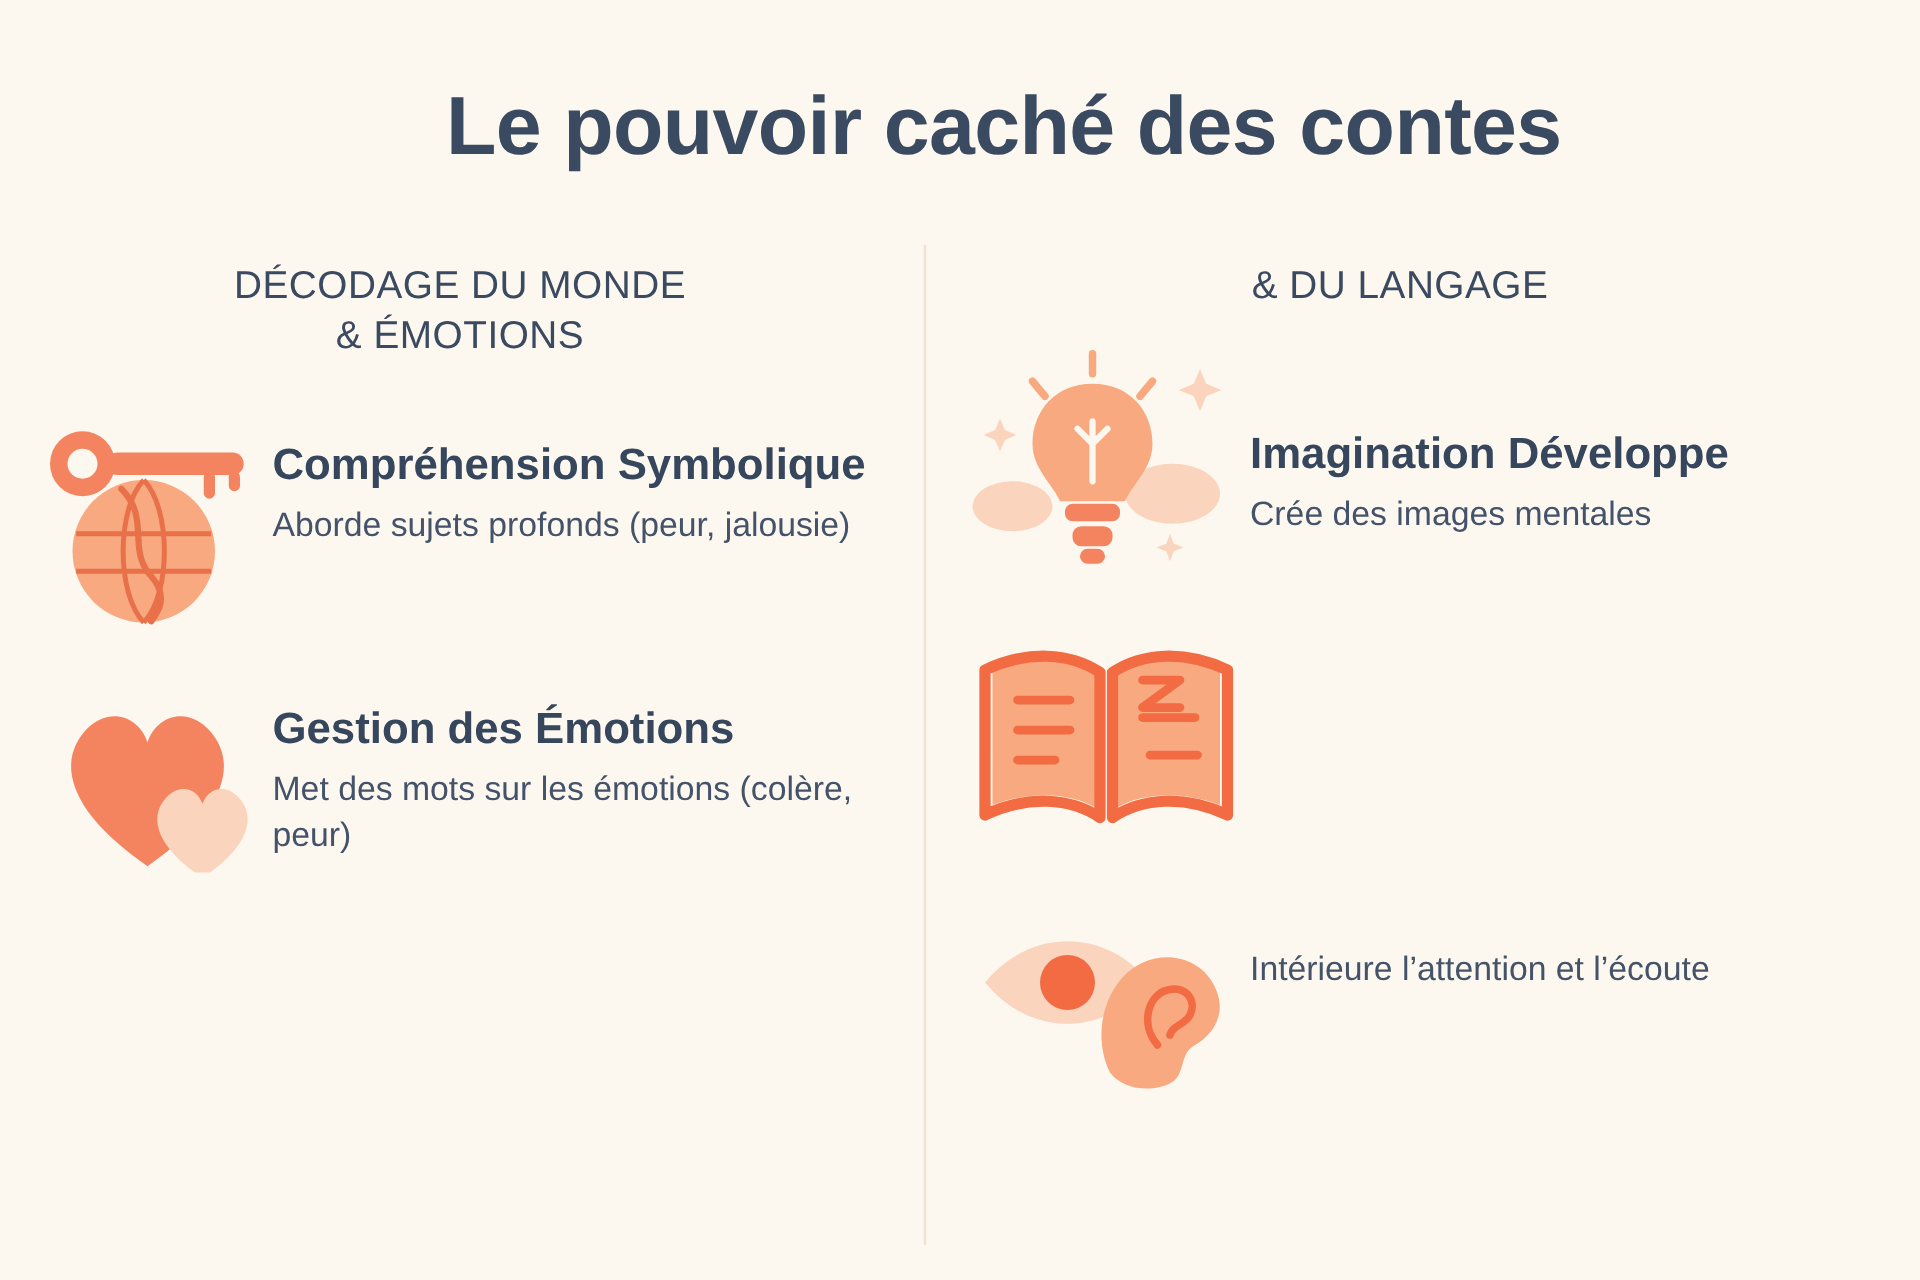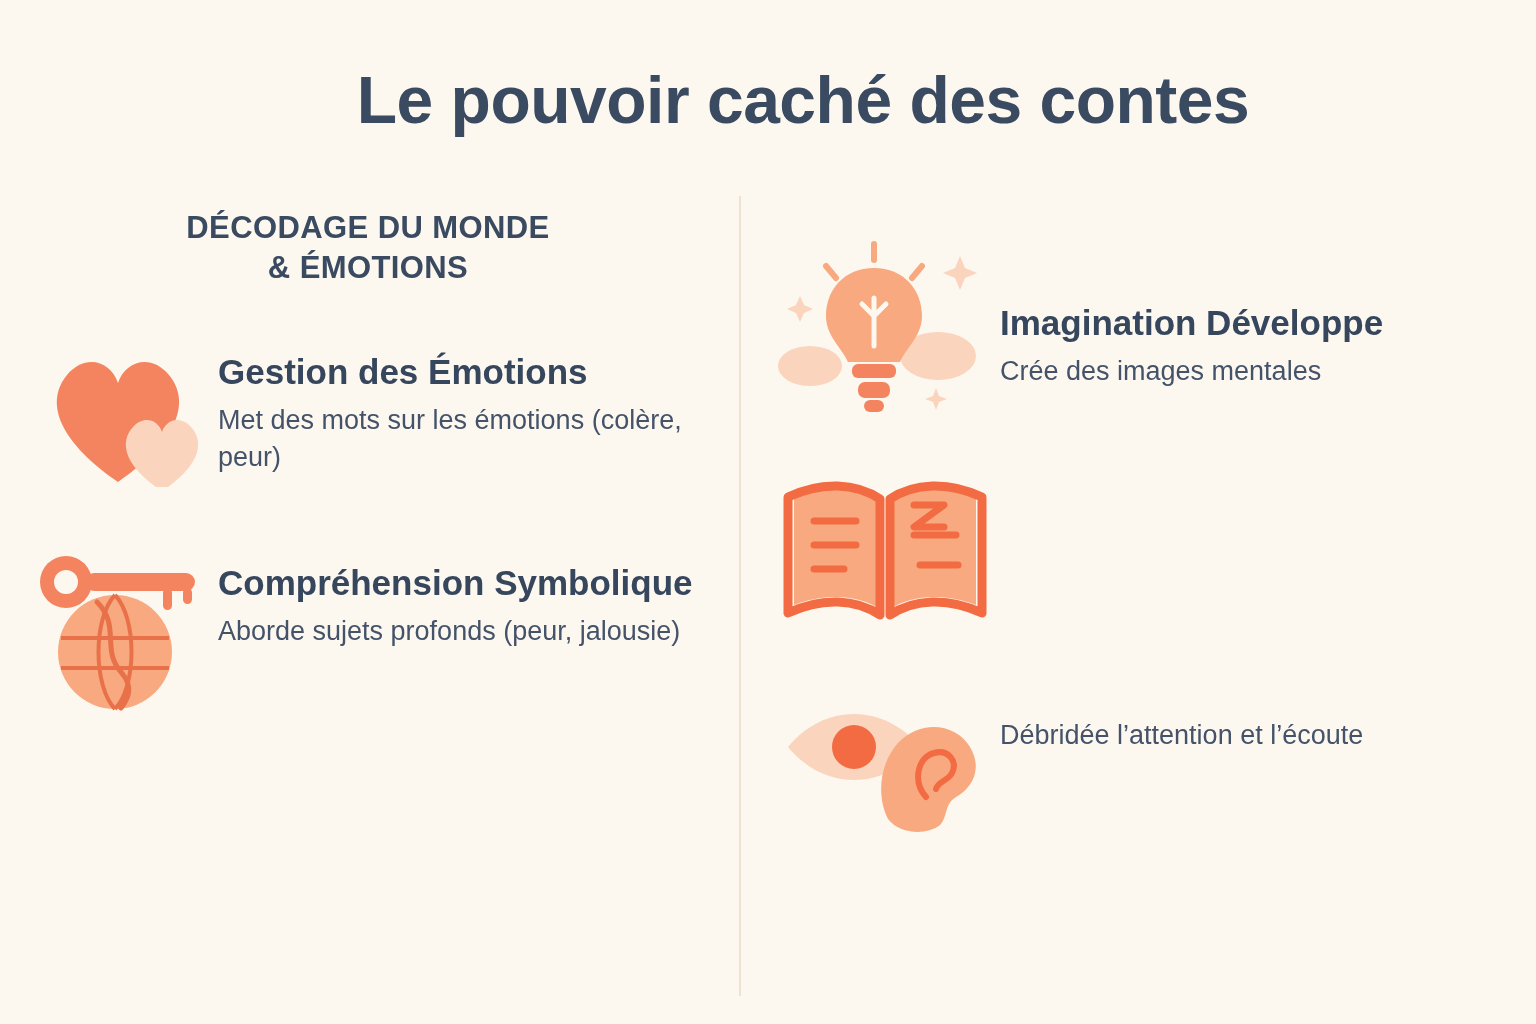--- a/index.html
+++ b/index.html
@@ -43,21 +43,21 @@
   .column {
     position: absolute;
     top: 208px;
     width: 700px;
   }
   .col-left { left: 18px; }
   .col-right { left: 770px; }
   .col-head {
     text-align: center;
     font-size: 31px;
-    font-weight: bold;
+    font-weight: normal;
     line-height: 1.28;
     color: #3a4a60;
     letter-spacing: 0.4px;
     padding: 0 24px;
     box-sizing: border-box;
   }
   .items {
     margin-top: 42px;
   }
   .item {
@@ -103,33 +103,20 @@
 
   <div class="divider"></div>
 
   <div class="column col-left">
     <div class="col-head">
       <div>DÉCODAGE DU MONDE</div>
       <div>&amp; ÉMOTIONS</div>
     </div>
 
     <div class="items">
-
-      <div class="item">
-        <div class="item-icon">
-          <svg width="190" height="160" viewBox="0 0 190 160">
-            <path d="M95 145 C30 100 24 62 44 38 C62 16 88 24 95 46 C102 24 128 16 146 38 C166 62 160 100 95 145 Z" fill="#f4845f"></path>
-            <path d="M133 150 C100 126 97 104 110 90 C121 78 135 83 139 95 C143 83 157 78 168 90 C181 104 178 126 145 150 Z" fill="#fbd4bd"></path>
-          </svg>
-        </div>
-        <div class="item-text">
-          <div class="item-title">Gestion des Émotions</div>
-          <div class="item-desc">Met des mots sur les émotions (colère, peur)</div>
-        </div>
-      </div>
 
       <div class="item">
         <div class="item-icon">
           <svg width="190" height="175" viewBox="0 0 190 175">
             <circle cx="92" cy="112" r="57" fill="#f8a97f"></circle>
             <path d="M92 55 C70 78 70 146 92 169" stroke="#e8714a" stroke-width="4" fill="none"></path>
             <path d="M92 55 C114 78 114 146 92 169" stroke="#e8714a" stroke-width="4" fill="none"></path>
             <path d="M38 98 H146" stroke="#e8714a" stroke-width="4" fill="none"></path>
             <path d="M38 128 H146" stroke="#e8714a" stroke-width="4" fill="none"></path>
             <path d="M74 62 C98 86 78 110 98 132 C112 148 104 160 98 168" stroke="#e8714a" stroke-width="5" fill="none" stroke-linecap="round"></path>
@@ -141,26 +128,40 @@
             <rect x="140" y="48" width="9" height="22" rx="4.5" fill="#f4845f"></rect>
             <rect x="160" y="48" width="9" height="16" rx="4.5" fill="#f4845f"></rect>
           </svg>
         </div>
         <div class="item-text">
           <div class="item-title">Compréhension Symbolique</div>
           <div class="item-desc">Aborde sujets profonds (peur, jalousie)</div>
         </div>
       </div>
 
+      <div class="item">
+        <div class="item-icon">
+          <svg width="190" height="160" viewBox="0 0 190 160">
+            <path d="M95 145 C30 100 24 62 44 38 C62 16 88 24 95 46 C102 24 128 16 146 38 C166 62 160 100 95 145 Z" fill="#f4845f"></path>
+            <path d="M133 150 C100 126 97 104 110 90 C121 78 135 83 139 95 C143 83 157 78 168 90 C181 104 178 126 145 150 Z" fill="#fbd4bd"></path>
+          </svg>
+        </div>
+        <div class="item-text">
+          <div class="item-title">Gestion des Émotions</div>
+          <div class="item-desc">Met des mots sur les émotions (colère, peur)</div>
+        </div>
+      </div>
+
 
     </div>
   </div>
 
   <div class="column col-right">
     <div class="col-head">
+      <div>&amp; DU LANGAGE</div>
     </div>
 
     <div class="items">
 
       <div class="item">
         <div class="item-icon">
           <svg width="230" height="200" viewBox="0 0 230 200">
             <g fill="#fbd4bd">
               <ellipse cx="40" cy="128" rx="32" ry="20"></ellipse>
               <ellipse cx="168" cy="118" rx="38" ry="24"></ellipse>
@@ -210,20 +211,20 @@
       <div class="item">
         <div class="item-icon">
           <svg width="210" height="150" viewBox="0 0 210 150">
             <path d="M8 62 C44 18 104 18 140 62 C104 106 44 106 8 62 Z" fill="#fbd4bd"></path>
             <circle cx="74" cy="62" r="22" fill="#f26b43"></circle>
             <path d="M108 134 C96 110 100 78 118 58 C140 34 176 38 190 62 C204 86 190 104 176 112 C164 119 168 132 160 140 C148 150 120 150 108 134 Z" fill="#f8a97f"></path>
             <path d="M146 112 C132 96 138 72 154 68 C168 64 178 76 172 88 C168 96 158 96 156 104" stroke="#f26b43" stroke-width="6" fill="none" stroke-linecap="round"></path>
           </svg>
         </div>
         <div class="item-text">
-          <div class="item-desc">Débridée l’attention et l’écoute</div>
+          <div class="item-desc">Intérieure l’attention et l’écoute</div>
         </div>
       </div>
 
     </div>
   </div>
 
 </div>
 
 </body></html>

